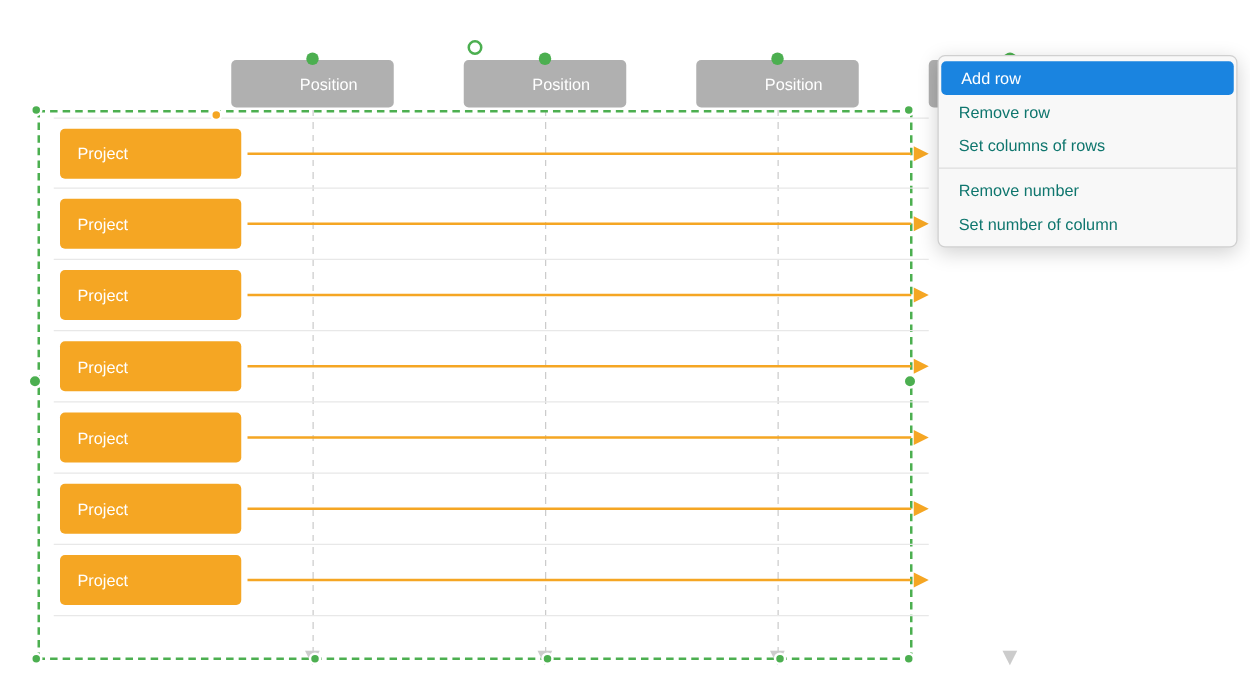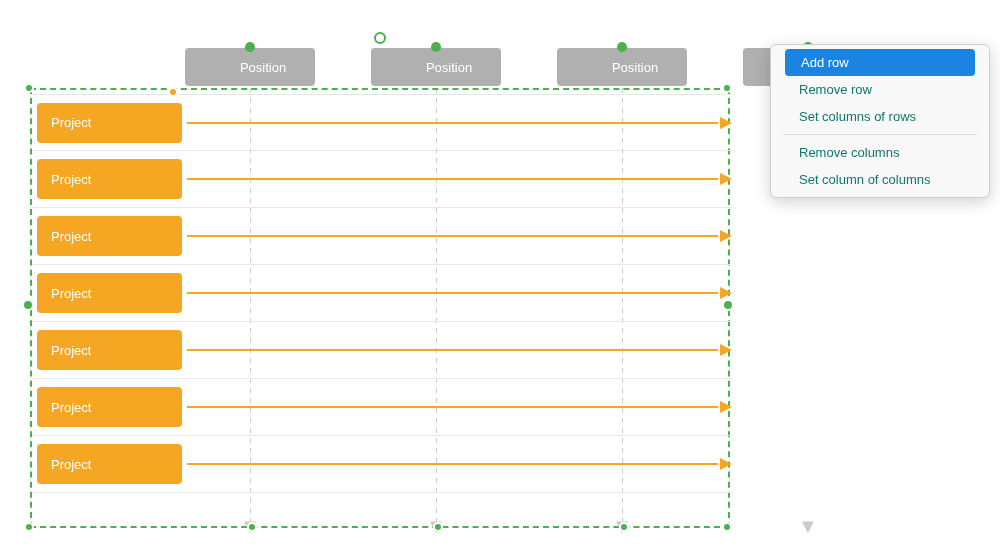--- a/index.html
+++ b/index.html
@@ -77,21 +77,21 @@
       font-size: 13px;
       margin-right: 56px;
       padding-left: 26px;
     }
     .position-box:last-child { margin-right: 0; }
 
     
     .rows-area {
       position: absolute;
       top: 94px;
-      left: 32px;
+      left: 43px;
       width: 700px;
       z-index: 3;
     }
 
     .table-row {
       display: flex;
       align-items: center;
       height: 57px;
       border-bottom: 1px solid #e8e8e8;
       position: relative;
@@ -185,27 +185,27 @@
       height: 10px;
       border-radius: 50%;
       background: #4caf50;
     }
 
     
     .context-menu {
       position: absolute;
       top: 44px;
       right: 10px;
-      width: 220px;
+      width: 240px;
       background: #f8f8f8;
       border: 1px solid #d0d0d0;
       border-radius: 6px;
       box-shadow: 0 4px 16px rgba(0,0,0,0.18);
       z-index: 100;
-      padding: 4px 12px;
+      padding: 4px 0;
     }
 
     .menu-item {
       padding: 6px 16px;
       font-size: 13px;
       color: #0f766e;
       cursor: pointer;
       white-space: nowrap;
     }
 
@@ -384,17 +384,17 @@
 
   <div class="handle" style="left: 247px; top: 522px; background:#4caf50;"></div>
   <div class="handle" style="left: 433px; top: 522px; background:#4caf50;"></div>
   <div class="handle" style="left: 619px; top: 522px; background:#4caf50;"></div>
 
   <div class="context-menu">
     <div class="menu-item highlighted">Add row</div>
     <div class="menu-item">Remove row</div>
     <div class="menu-item">Set columns of rows</div>
     <div class="menu-divider"></div>
-    <div class="menu-item">Remove columns</div>
-    <div class="menu-item">Set column of columns</div>
+    <div class="menu-item">Remove number</div>
+    <div class="menu-item">Set number of column</div>
   </div>
 
 </div>
 
 </body></html>

